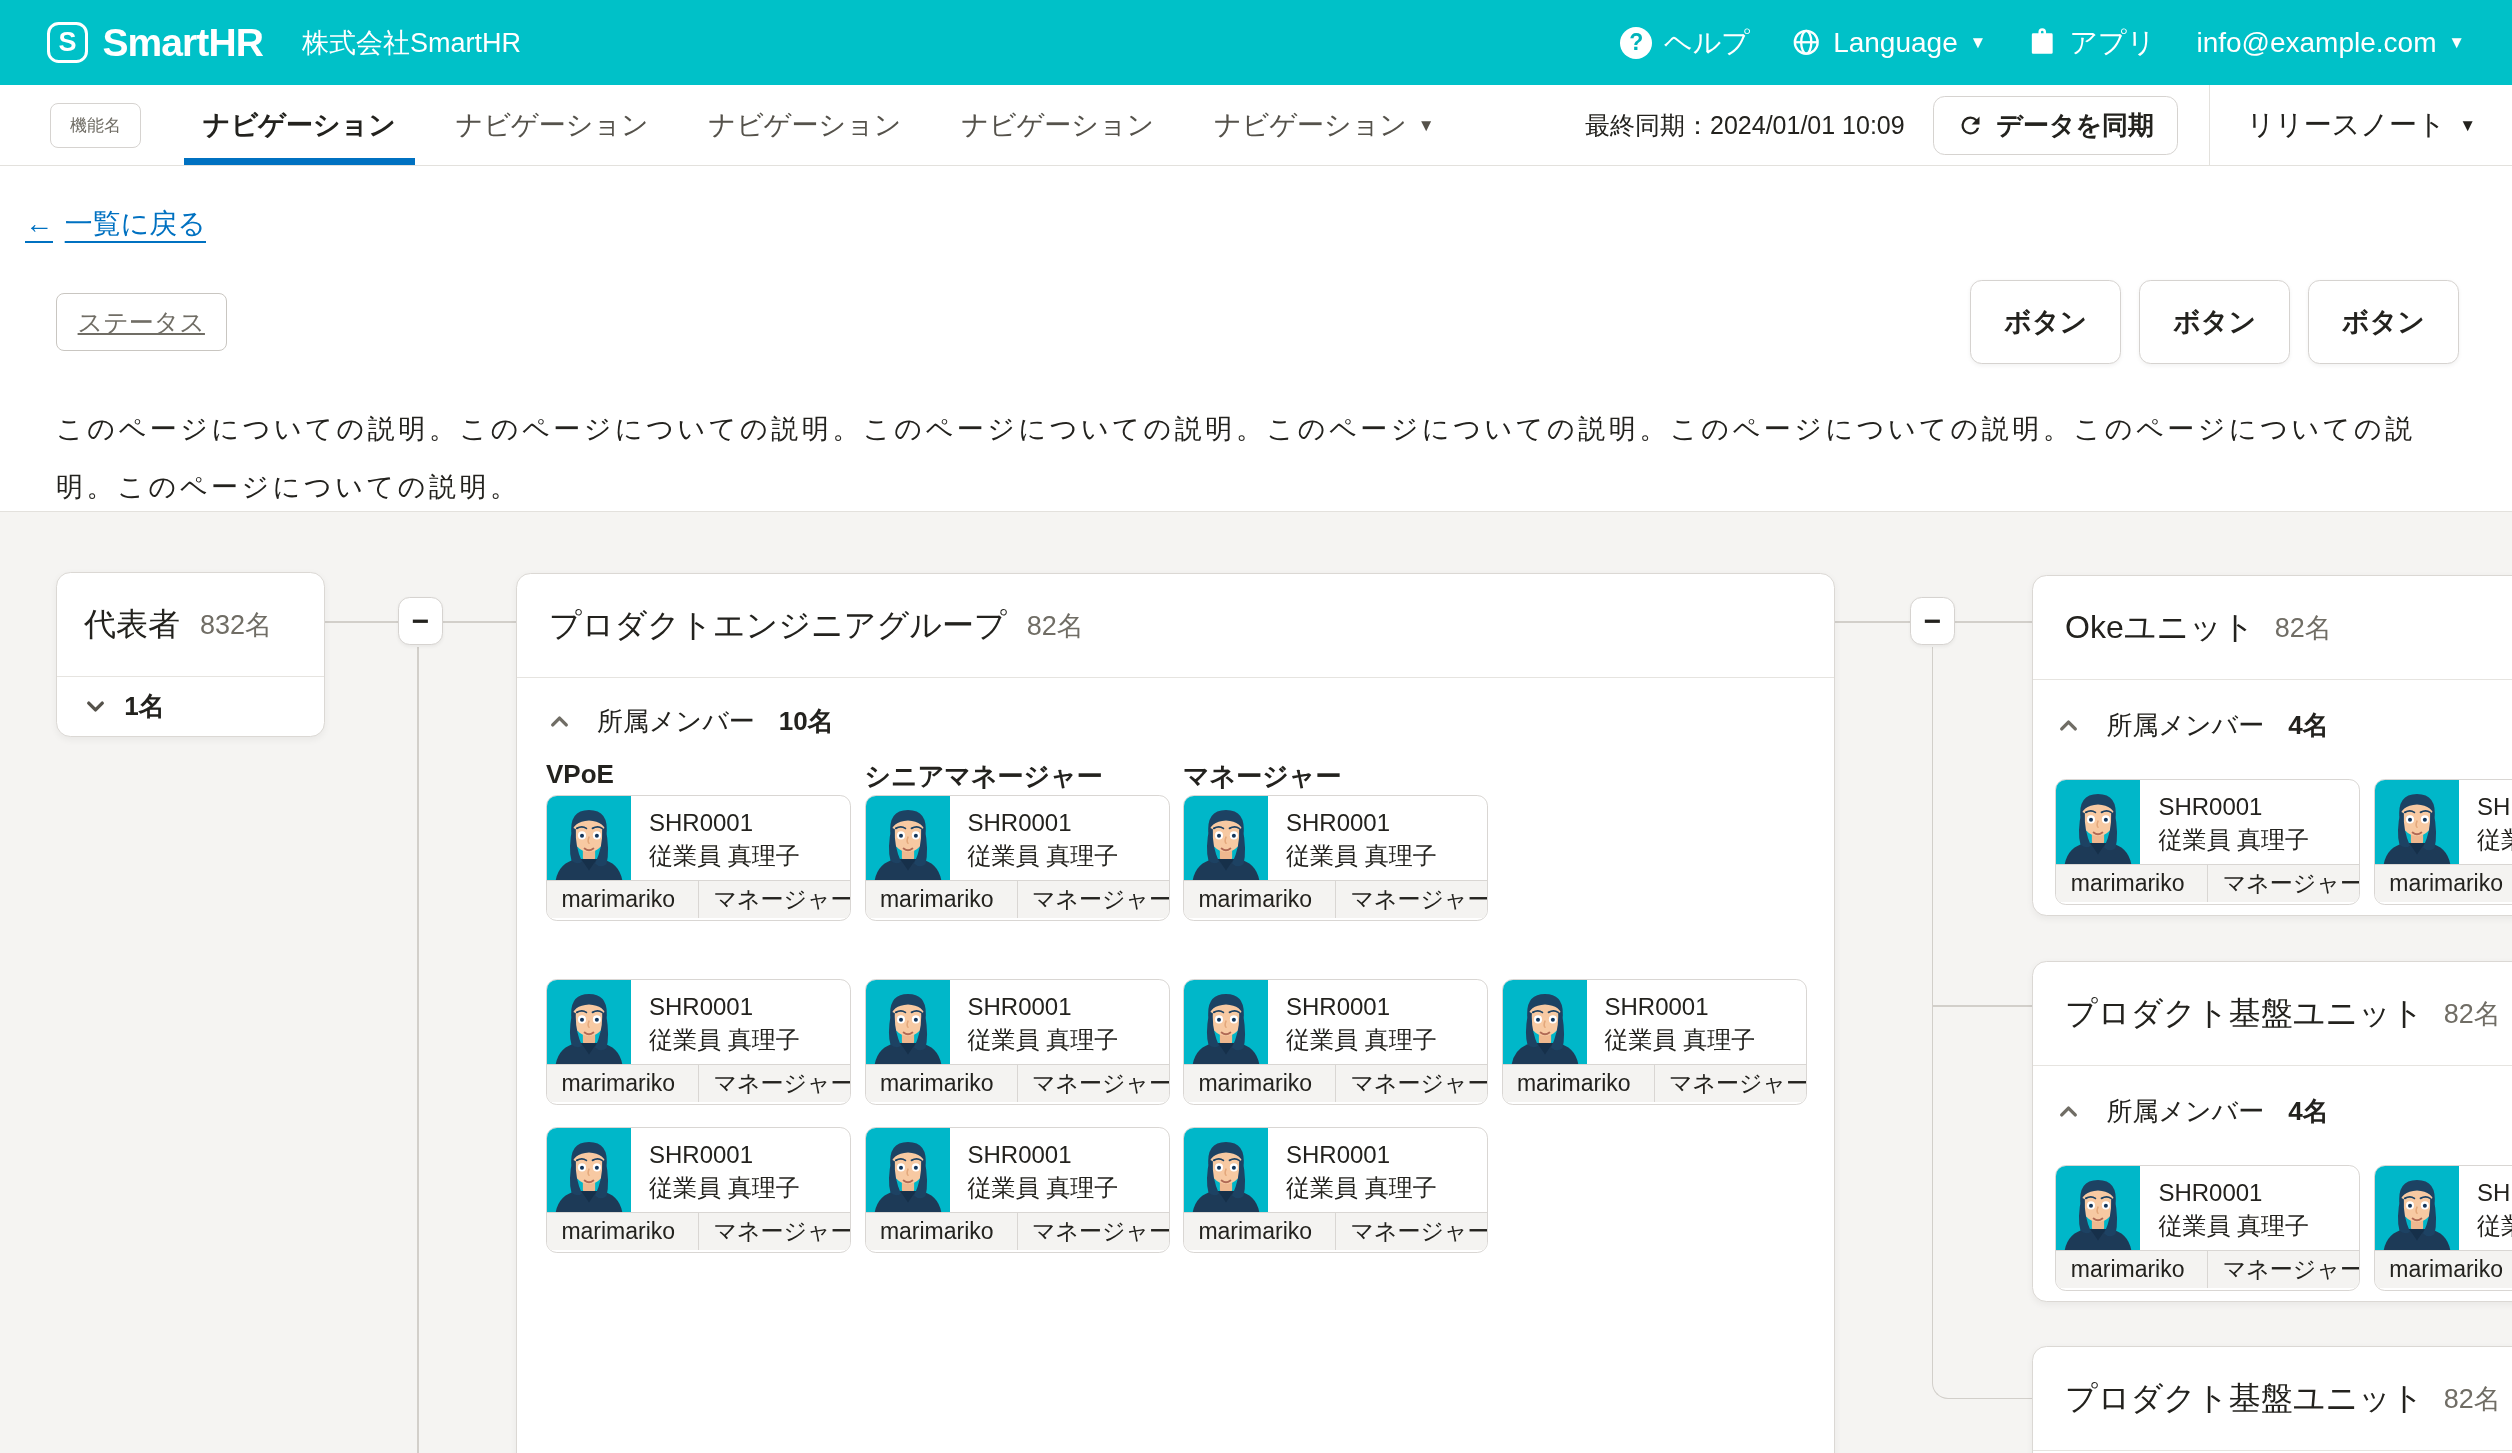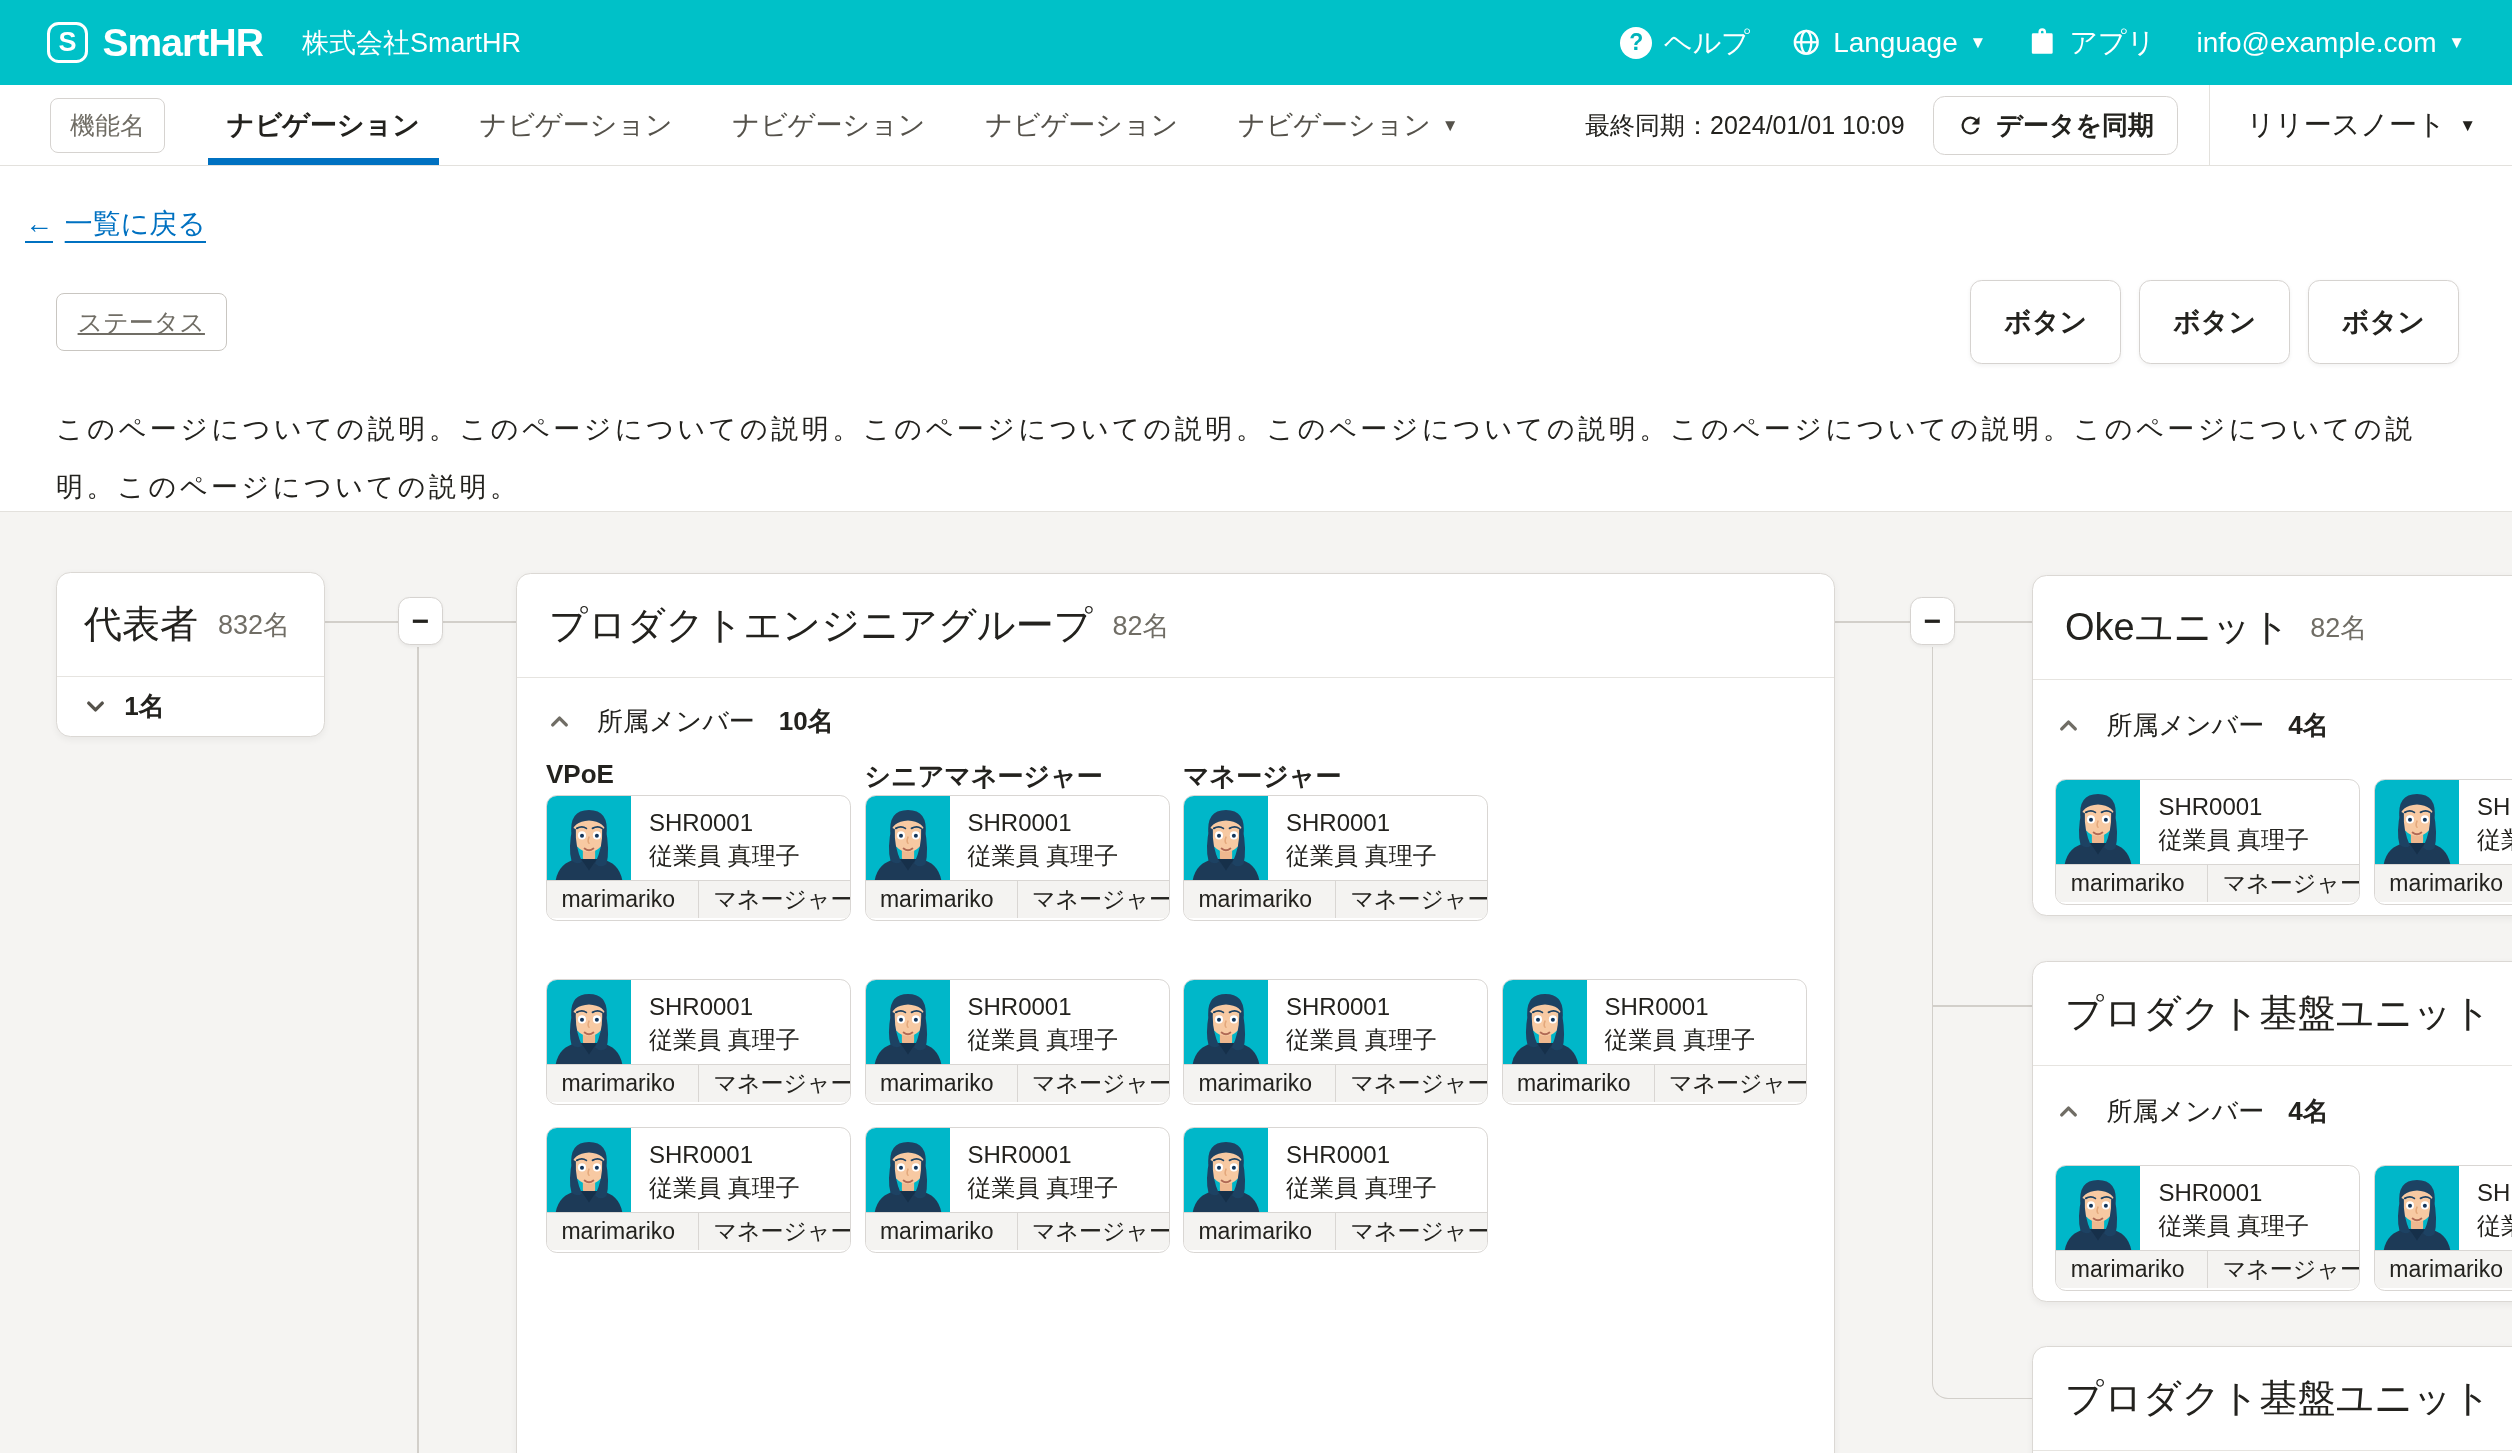--- a/index.html
+++ b/index.html
@@ -17,21 +17,21 @@
   .header-right { margin-left:auto; display:flex; align-items:center; gap:41px; font-size:28px; }
   .h-item { display:flex; align-items:center; gap:11.7px; cursor:pointer; }
   .help-circle { width:32px; height:32px; background:#fff; color:#00b3ba; border-radius:50%;
     font-weight:bold; font-size:23px; display:flex; align-items:center; justify-content:center; }
   .caret { font-size:17px; line-height:1; }
   .hicon { display:block; }
 
   
   .nav-bar { position:absolute; top:85px; left:0; width:2512px; height:81px; background:#fff;
     border-bottom:1.8px solid #e3e1dd; display:flex; align-items:center; }
-  .feature-badge { border:1.8px solid #d6d3d0; border-radius:8px; color:#706d65; font-size:25px;
+  .feature-badge { border:1.8px solid #d6d3d0; border-radius:8px; color:#706d65; font-size:17px;
     padding:10px 19px; margin-left:50px; background:#fff; }
   .nav-items { display:flex; margin-left:32px; height:100%; }
   .nav-item { position:relative; font-size:27px; color:#55524b; padding:0 30px; height:100%;
     display:flex; align-items:center; gap:10.8px; cursor:pointer; }
   .nav-item.active { color:#23221e; font-weight:bold; }
   .nav-item.active::after { content:""; position:absolute; left:10.8px; right:10.8px; bottom:0; height:7.2px; background:#0071c1; }
   .nav-right { margin-left:auto; display:flex; align-items:center; height:100%; }
   .last-sync { font-size:25px; margin-right:28px; }
   .sync-btn { display:flex; align-items:center; gap:12.6px; border:1.8px solid #d6d3d0; border-radius:11.7px;
     height:59px; padding:1px 23px; font-size:26px; font-weight:bold; background:#fff; cursor:pointer; color:#23221e; }
@@ -55,21 +55,21 @@
   
   .chart { position:absolute; top:511px; left:0; width:2512px; height:942px; background:#f5f4f2;
     border-top:1.8px solid #e3e1dd; }
   .cline { position:absolute; background:#d2cfca; }
   .elbow { position:absolute; border-left:1.8px solid #d2cfca; border-bottom:1.8px solid #d2cfca;
     border-bottom-left-radius:16px; }
   .org-card { position:absolute; background:#fff; border:1.8px solid #dbd8d4; border-radius:14.4px;
     box-shadow:0 2.7px 7.2px rgba(0,0,0,.05); }
   .card-head { height:104px; display:flex; align-items:center; gap:20px; padding:0 32px;
     border-bottom:1.8px solid #e6e4e0; }
-  .card-title { font-size:38px; white-space:nowrap; }
+  .card-title { font-size:32px; white-space:nowrap; }
   .card-count { font-size:27px; color:#706d65; white-space:nowrap; }
   .expander { height:59px; display:flex; align-items:center; gap:15.3px; padding:0 25px;
     font-size:26px; font-weight:bold; cursor:pointer; }
   .minus-btn { position:absolute; width:45px; height:48px; background:#fff; border:1.8px solid #d6d3d0;
     border-radius:11.7px; font-size:30px; font-weight:bold; display:flex; align-items:center;
     justify-content:center; box-shadow:0 1.8px 3.6px rgba(0,0,0,.05); cursor:pointer; color:#23221e; }
   .card-body { padding:25px 29px 0; }
   .unit .card-body { padding:27px 22.4px 0; }
   .member-head { display:flex; align-items:center; gap:24px; height:36px; font-size:26px; cursor:pointer; }
   .member-count { font-weight:bold; }

